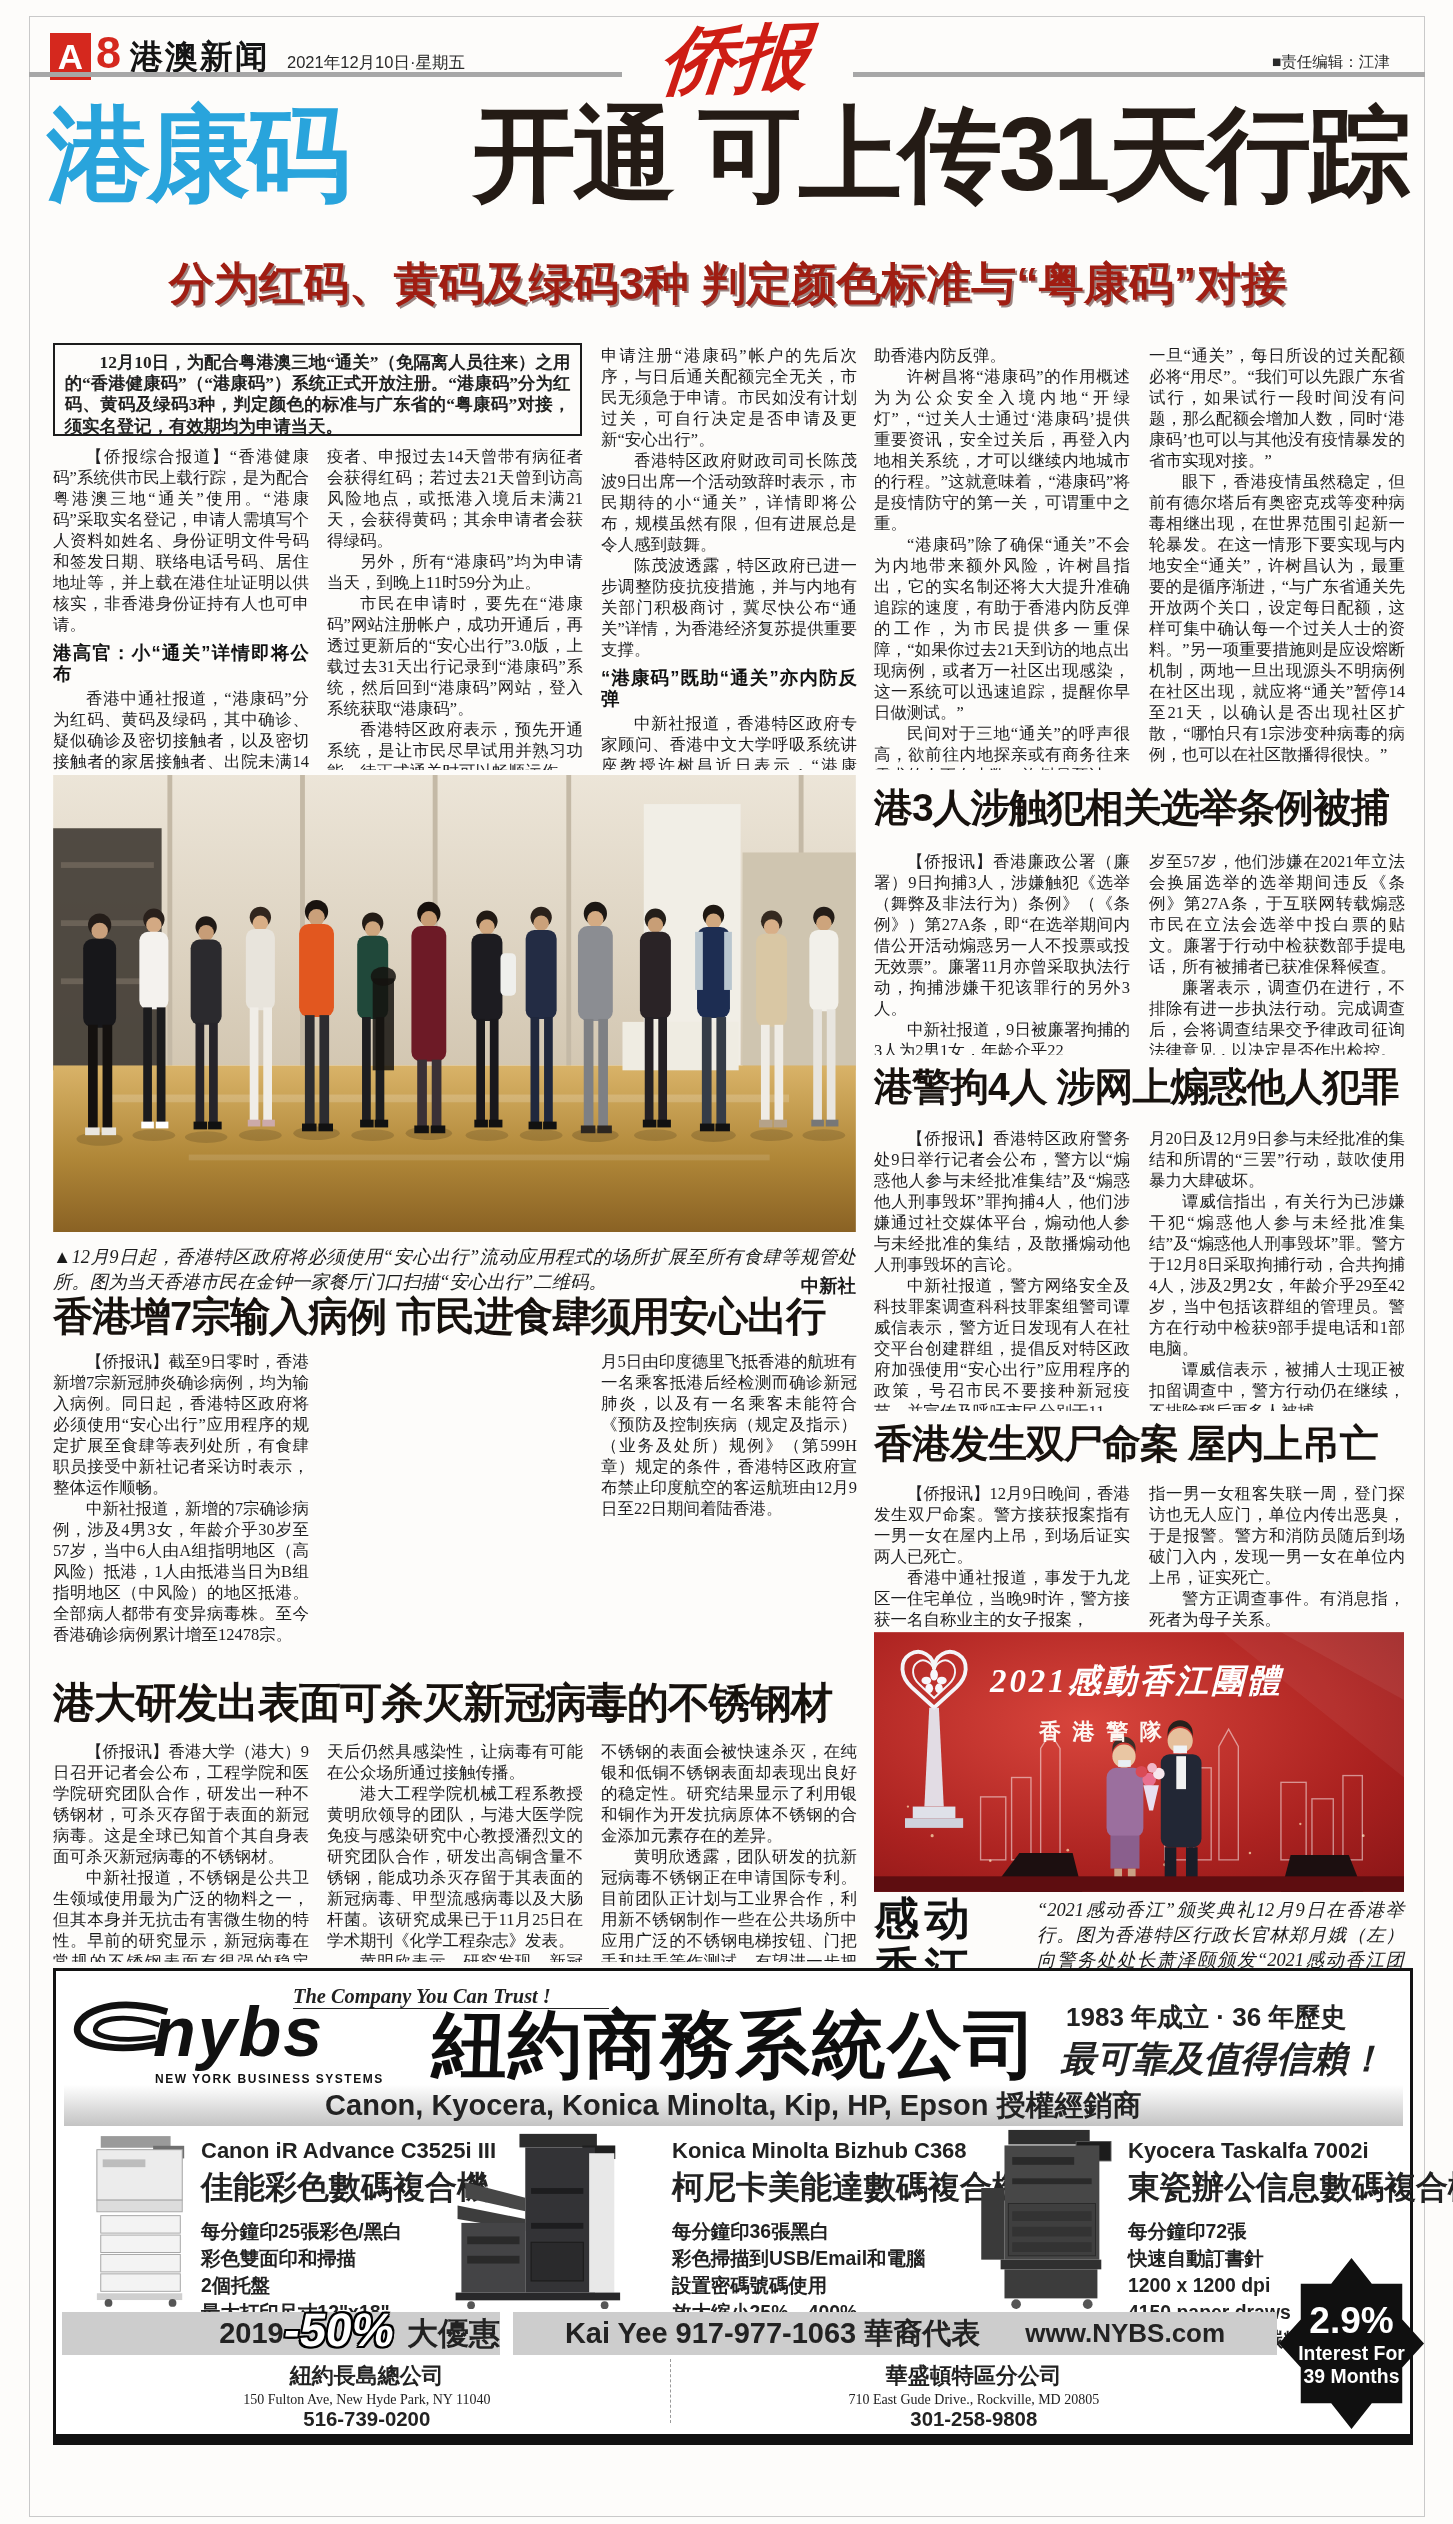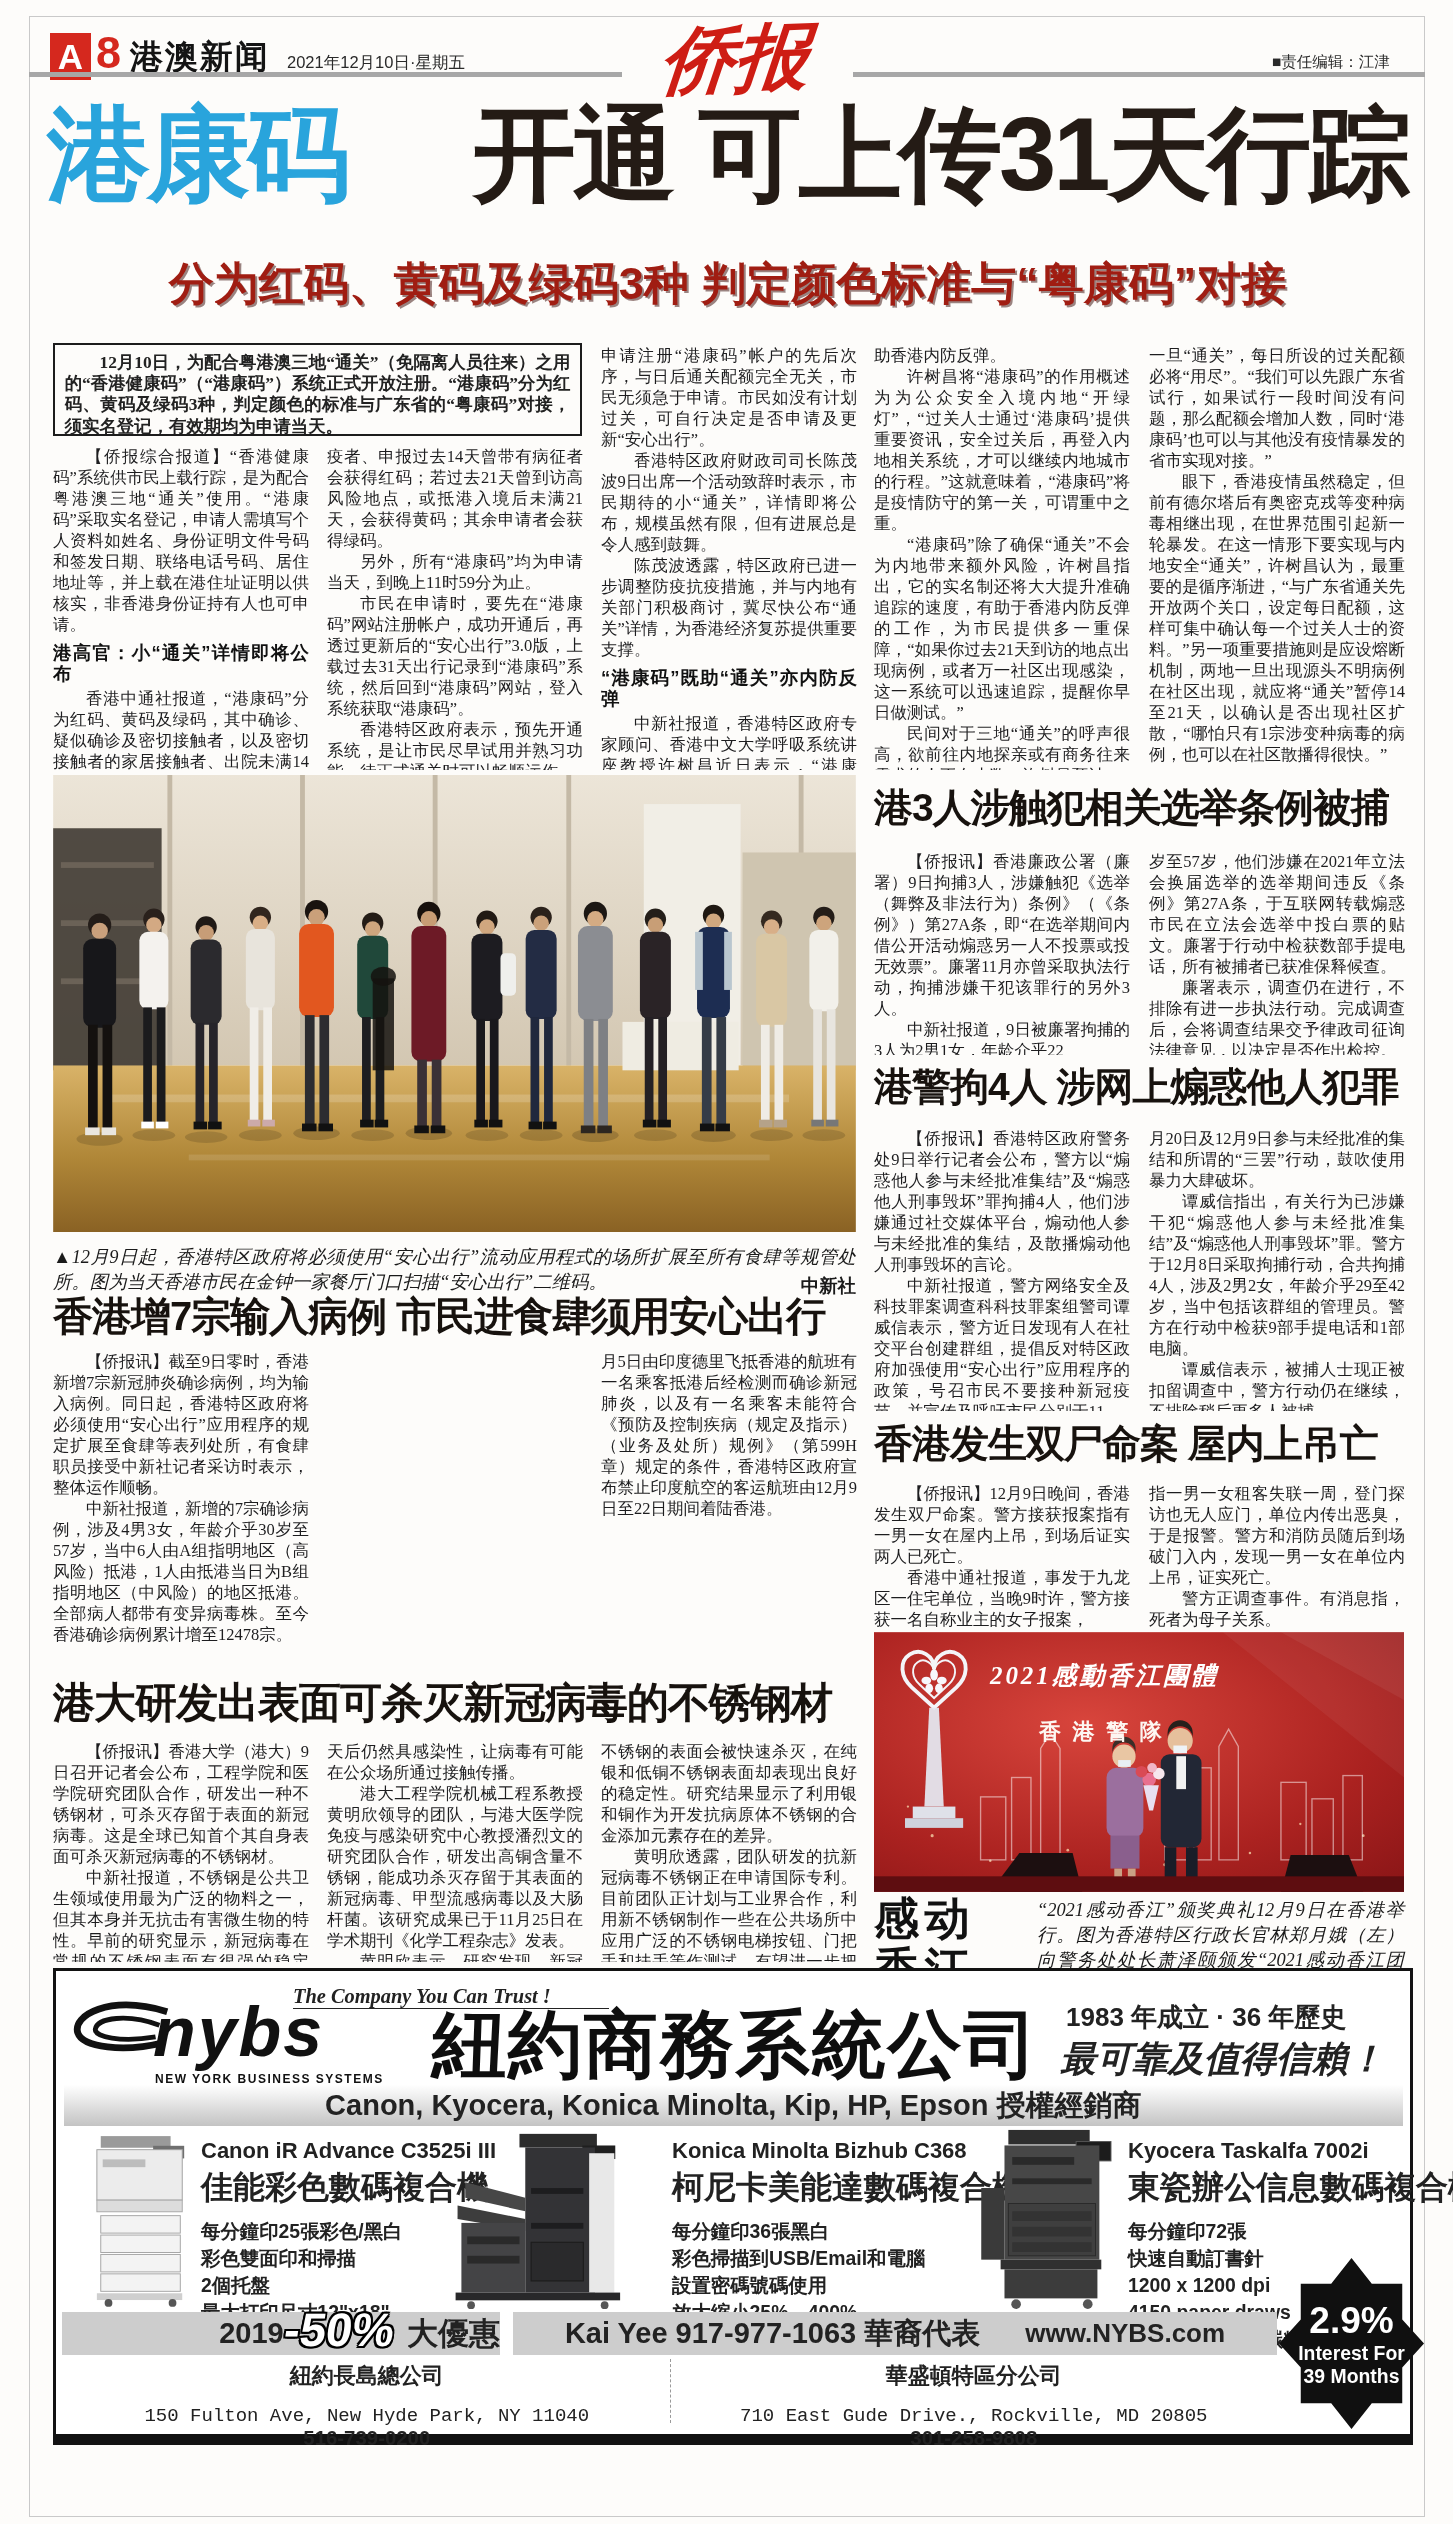--- a/index.html
+++ b/index.html
@@ -44,21 +44,21 @@
                 text-indent:0;margin:6.8px 0 3.9px;color:#111;}
   .arthl{position:absolute;font-family:"Liberation Sans","DejaVu Sans",sans-serif;
          font-weight:900;color:#17120e;white-space:nowrap;letter-spacing:-1px;}
   
   .caption{position:absolute;font-style:italic;font-size:18.4px;line-height:25px;
            text-align:justify;color:#1a1a1a;}
   .credit{font-style:normal;font-weight:700;}
   
   .photo{position:absolute;overflow:hidden;}
   .awardtxt1{position:absolute;left:116px;top:27px;width:320px;color:#fff;font-style:italic;
-             font-weight:700;font-size:25px;letter-spacing:2.9px;white-space:nowrap;
+             font-weight:700;font-size:33px;letter-spacing:2.9px;white-space:nowrap;
              font-family:"Liberation Serif",serif;}
   .awardtxt2{position:absolute;left:165px;top:85px;color:#fdf7f2;font-weight:600;font-size:22px;
              letter-spacing:11.6px;white-space:nowrap;font-family:"Liberation Sans",sans-serif;}
   .awlabel{font-family:"Liberation Serif",serif;font-weight:900;font-size:45px;line-height:50px;
            letter-spacing:5.8px;color:#111;}
   
   .ad{left:53px;top:1968px;width:1354px;height:463px;border:3.9px solid #121212;
       border-bottom-width:11.6px;background:#fff;box-sizing:content-box;}
   .ad .tagline{left:237px;top:13.6px;font-style:italic;font-weight:700;font-size:20.4px;
                font-family:"Liberation Serif",serif;border-bottom:1.9px solid #222;padding-right:58px;}
@@ -90,21 +90,21 @@
   .siteline{font-family:"Liberation Sans",sans-serif;font-weight:900;font-size:26px;margin-left:45px;}
   .burst{left:1223px;top:287px;width:145px;height:171px;background:#101010;color:#fff;
          clip-path:polygon(100% 50%,85% 64%,85% 85%,64% 85%,50% 100%,36% 85%,15% 85%,15% 64%,0 50%,15% 36%,15% 15%,36% 15%,50% 0,64% 15%,85% 15%,85% 36%);
          display:flex;flex-direction:column;align-items:center;justify-content:center;
          font-family:"Liberation Sans",sans-serif;font-weight:900;text-align:center;}
   .burst .b1{font-size:37px;} .burst .b2{font-size:19.4px;line-height:23px;}
   .branches{left:7.8px;top:388px;width:1213px;height:64px;display:flex;}
   .branch{flex:1;text-align:center;border-right:1.9px dashed #9a9a9a;padding-top:1.9px;}
   .branch:last-child{border-right:none;}
   .brname{font-family:"Liberation Sans",sans-serif;font-weight:700;font-size:22px;}
-  .braddr{font-family:Liberation Mono, monospace;font-size:19px;margin-top:14px;}
+  .braddr{font-family:Liberation Serif, serif;font-size:14px;margin-top:1px;}
   .brtel{font-family:"Liberation Sans",sans-serif;font-weight:600;font-size:20.4px;}
 </style>
 </head>
 <body>
 
 <div class="page">
   <div class="abs frame"></div>
 
   <div class="abs pgbox">
       <span>A</span>

